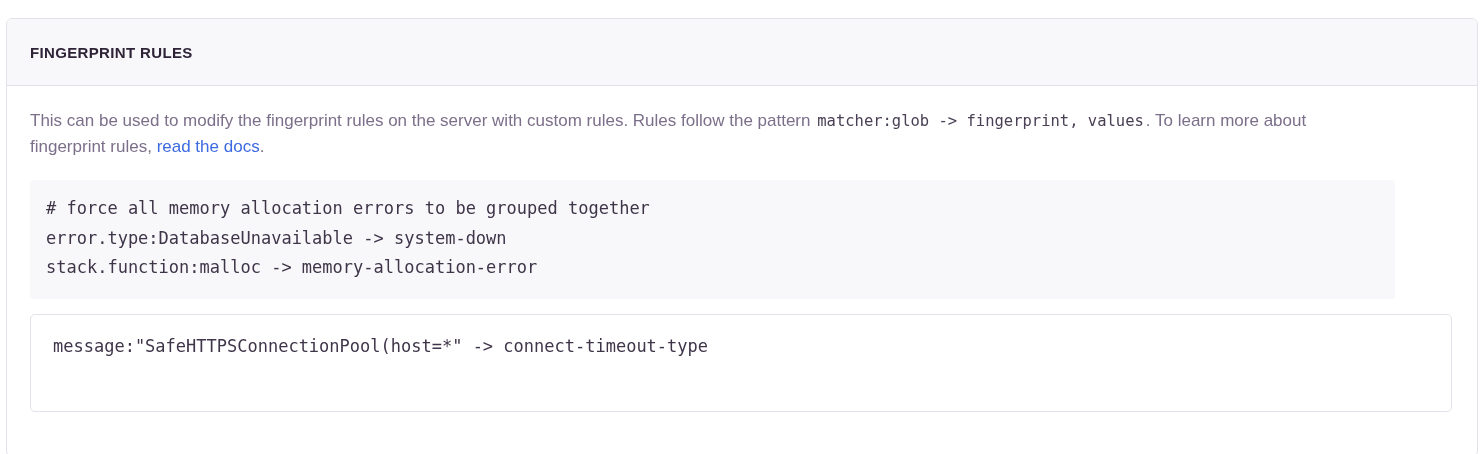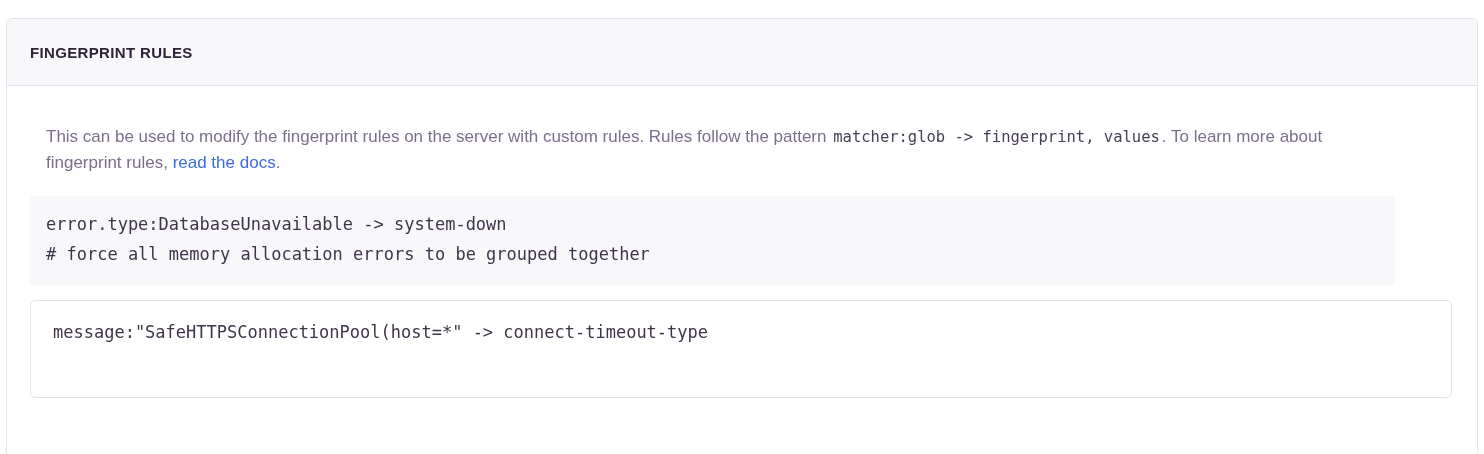--- a/index.html
+++ b/index.html
@@ -46,21 +46,21 @@
   }
 
   .panel-body {
     padding: 22px 23px 0 23px;
   }
 
   .description {
     font-size: 17px;
     line-height: 26px;
     color: #7c6f8a;
-    margin: 16px;
+    margin: 0;
     max-width: 1345px;
   }
 
   .inline-code {
     font-family: "DejaVu Sans Mono", "Liberation Mono", monospace;
     font-size: 15.5px;
     color: #4a4055;
     padding: 0 2px;
     white-space: nowrap;
   }
@@ -115,20 +115,21 @@
 
   <div class="panel-header">
     <span class="panel-title">FINGERPRINT RULES</span>
   </div>
 
   <div class="panel-body">
 
     <p class="description"><span>This can be used to modify the fingerprint rules on the server with custom rules. Rules follow the pattern </span><code class="inline-code">matcher:glob -&gt; fingerprint, values</code><span>. To learn more about fingerprint rules, </span><a class="doc-link" href="#">read the docs</a><span>.</span></p>
 
     <div class="code-block">
+      <div class="code-line"># force all memory allocation errors to be grouped together</div>
       <div class="code-line">error.type:DatabaseUnavailable -&gt; system-down</div>
-      <div class="code-line"># force all memory allocation errors to be grouped together</div>
+      <div class="code-line">stack.function:malloc -&gt; memory-allocation-error</div>
     </div>
 
     <textarea class="rules-input" spellcheck="false" placeholder="matcher:glob -&gt; fingerprint, values" style="">message:"SafeHTTPSConnectionPool(host=*" -&gt; connect-timeout-type</textarea>
 
   </div>
 </div>
 
 </body></html>

